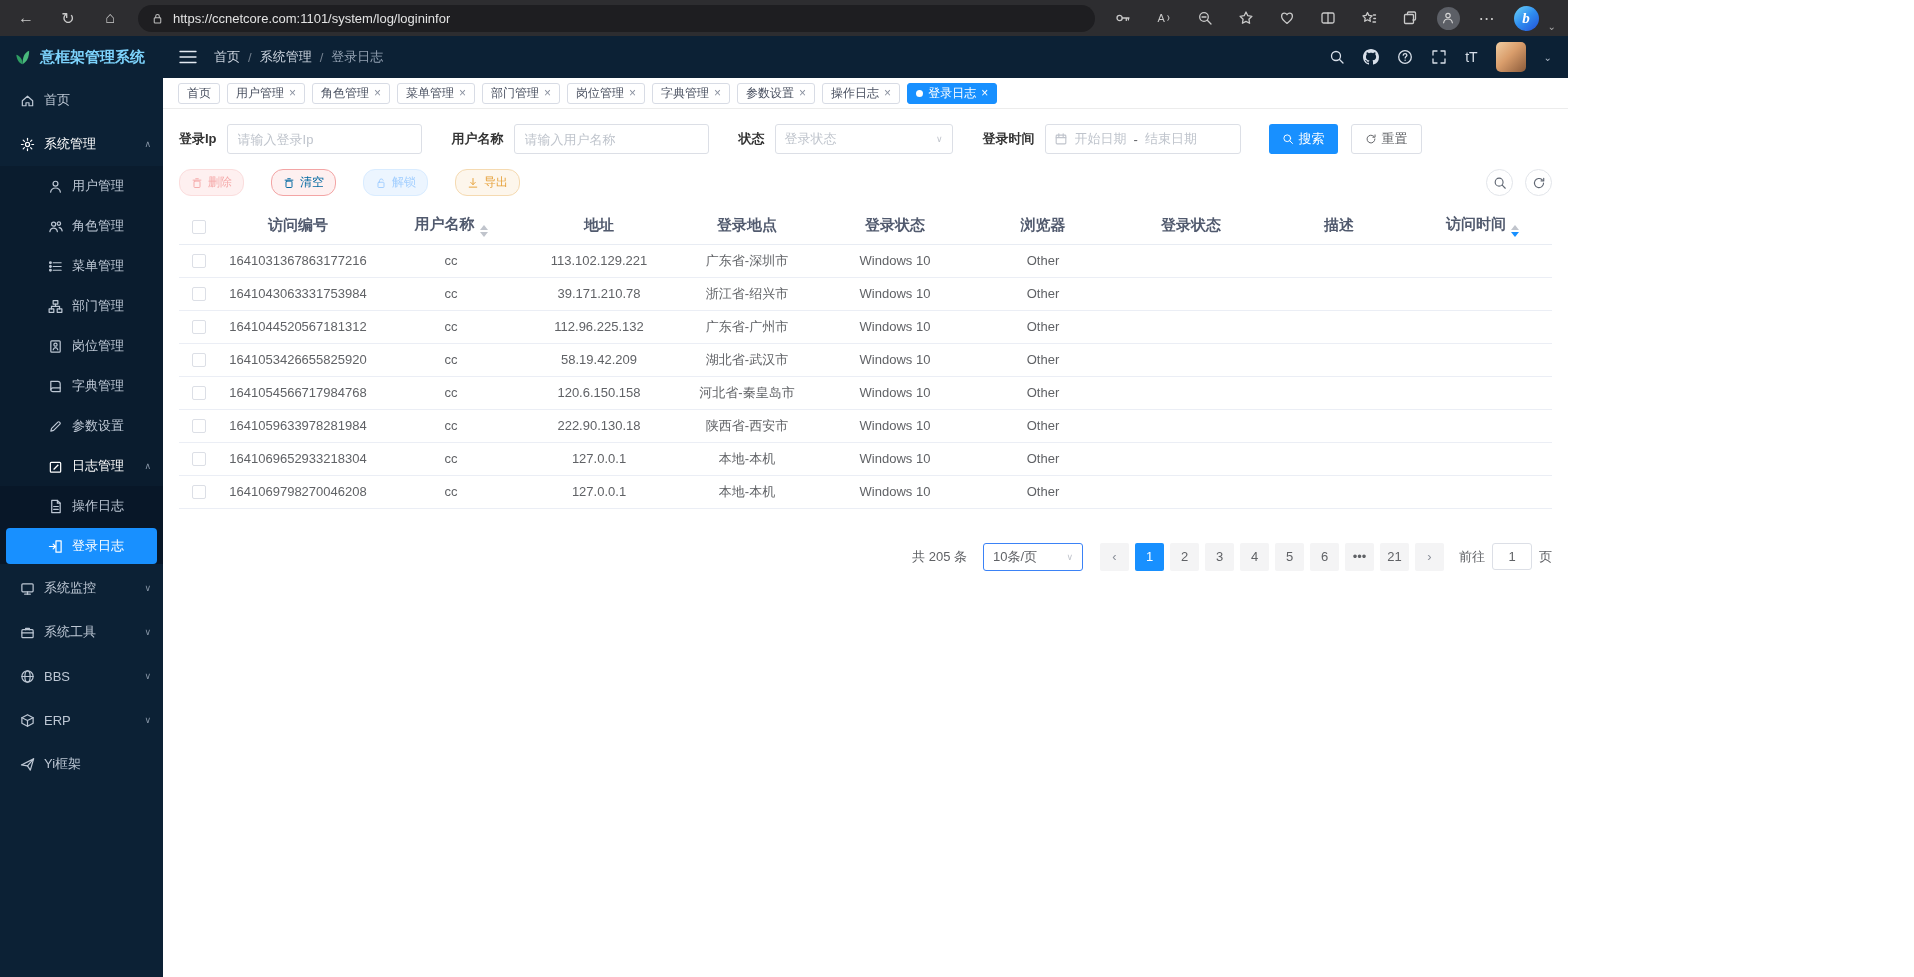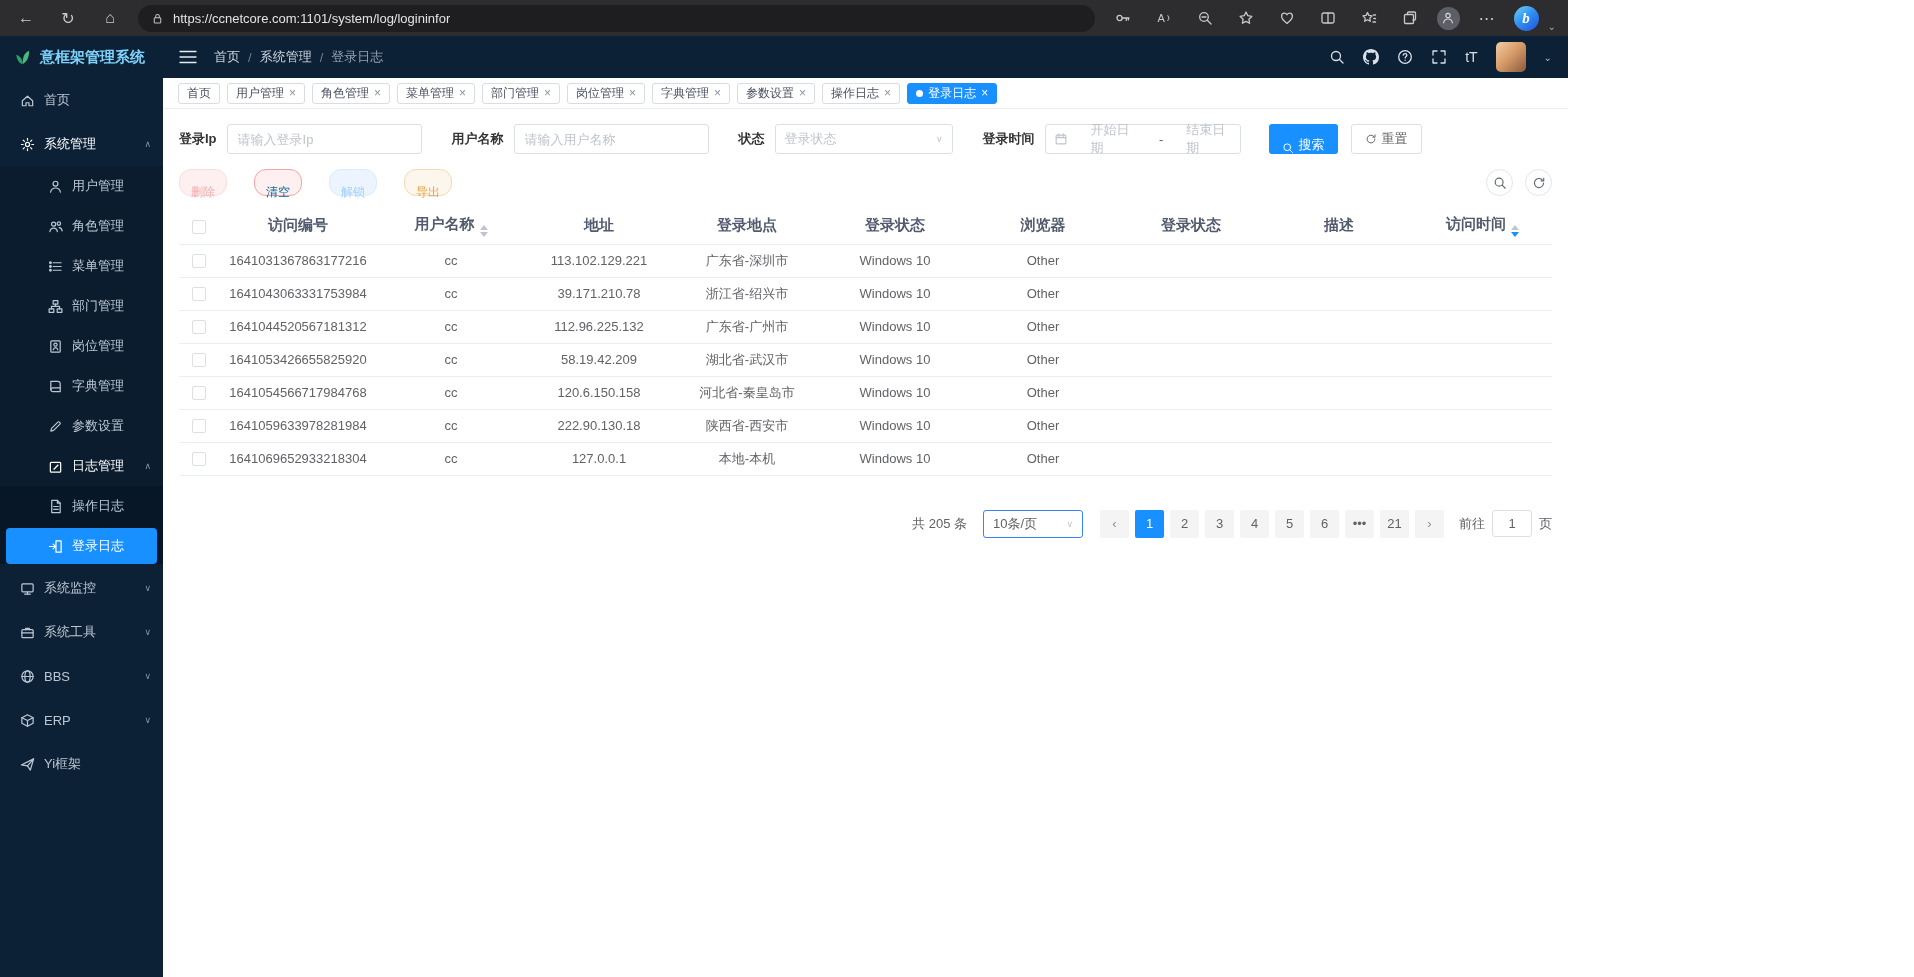--- a/index.html
+++ b/index.html
@@ -75,32 +75,32 @@
   .fgroup { display:flex; align-items:center; }
   .fgroup + .fgroup { margin-left:30px; }
   .f-label { font-weight:bold; color:#333; margin-right:10px; white-space:nowrap; }
   .f-input { height:30px; width:195px; border:1px solid #dcdfe6; border-radius:3px; padding:0 10px;
     font-size:13px; color:#606266; outline:none; font-family:inherit; }
   .f-input::placeholder { color:#bfc4cc; }
   .f-select { height:30px; width:178px; border:1px solid #dcdfe6; border-radius:3px; padding:0 9px;
     display:flex; align-items:center; justify-content:space-between; color:#bfc4cc; cursor:pointer; }
   .f-select .sel-caret { color:#c0c4cc; font-size:9px; }
   .f-range { height:30px; width:196px; border:1px solid #dcdfe6; border-radius:3px; padding:0 8px;
-    display:flex; align-items:center; gap:23px; color:#bfc4cc; cursor:pointer; }
+    display:flex; align-items:center; gap:7px; color:#bfc4cc; cursor:pointer; }
   .f-range svg { width:14px; height:14px; color:#c0c4cc; flex:none; }
   .f-range .rsep { color:#606266; }
   .btn { height:30px; border-radius:3px; display:flex; align-items:center; gap:5px; padding:0 13px;
     font-size:13px; cursor:pointer; white-space:nowrap; }
   .btn svg { width:12px; height:12px; }
-  .btn-search { margin-left:28px; background:#1890ff; color:#fff;align-items:flex-end; }
+  .btn-search { margin-left:28px; background:#1890ff; color:#fff; }
   .btn-reset { margin-left:13px; background:#fff; border:1px solid #dcdfe6; color:#606266; }
 
   .toolbar { display:flex; align-items:center; padding:15px 16px 0; }
   .t-btn { height:27px; padding:0 11px; border-radius:12px; font-size:12px; display:flex; align-items:center;
-    gap:14px; border:1px solid transparent; margin-right:27px; cursor:pointer; white-space:nowrap;flex-direction:column; }
+    gap:5px; border:1px solid transparent; margin-right:27px; cursor:pointer; white-space:nowrap; }
   .t-btn svg { width:12px; height:12px; }
   .t-del    { background:#fef0f0; border-color:#fbdddd; color:#f5abab; }
   .t-clear  { background:#fef0f0; border-color:#f3a5a5; color:#0369a1; }
   .t-unlock { background:#ecf5ff; border-color:#d9ecff; color:#a3cfff; }
   .t-export { background:#fdf6ec; border-color:#f5dab1; color:#e6a23c; }
   .toolbar-right { margin-left:auto; display:flex; gap:12px; }
   .circle-btn { width:27px; height:27px; border-radius:50%; border:1px solid #e2e5ea; background:#fff;
     display:flex; align-items:center; justify-content:center; color:#5f6672; cursor:pointer; }
   .circle-btn svg { width:14px; height:14px; }
 
@@ -669,20 +669,32 @@
           <td>1641069652933218304</td>
             <td>cc</td>
             <td>127.0.0.1</td>
             <td>本地-本机</td>
             <td>Windows 10</td>
             <td>Other</td>
             <td></td>
             <td></td>
             <td></td>
         </tr>
+        <tr>
+          <td><span class="cb"></span></td>
+          <td>1641069798270046208</td>
+            <td>cc</td>
+            <td>127.0.0.1</td>
+            <td>本地-本机</td>
+            <td>Windows 10</td>
+            <td>Other</td>
+            <td></td>
+            <td></td>
+            <td></td>
+        </tr>
       </tbody>
     </table>
 
     <div class="pagination">
       <span class="total">共 205 条</span>
       <div class="psize">
         <span>10条/页</span>
         <span class="sel-caret">∨</span>
       </div>
       <div class="pg-btn arrow">

